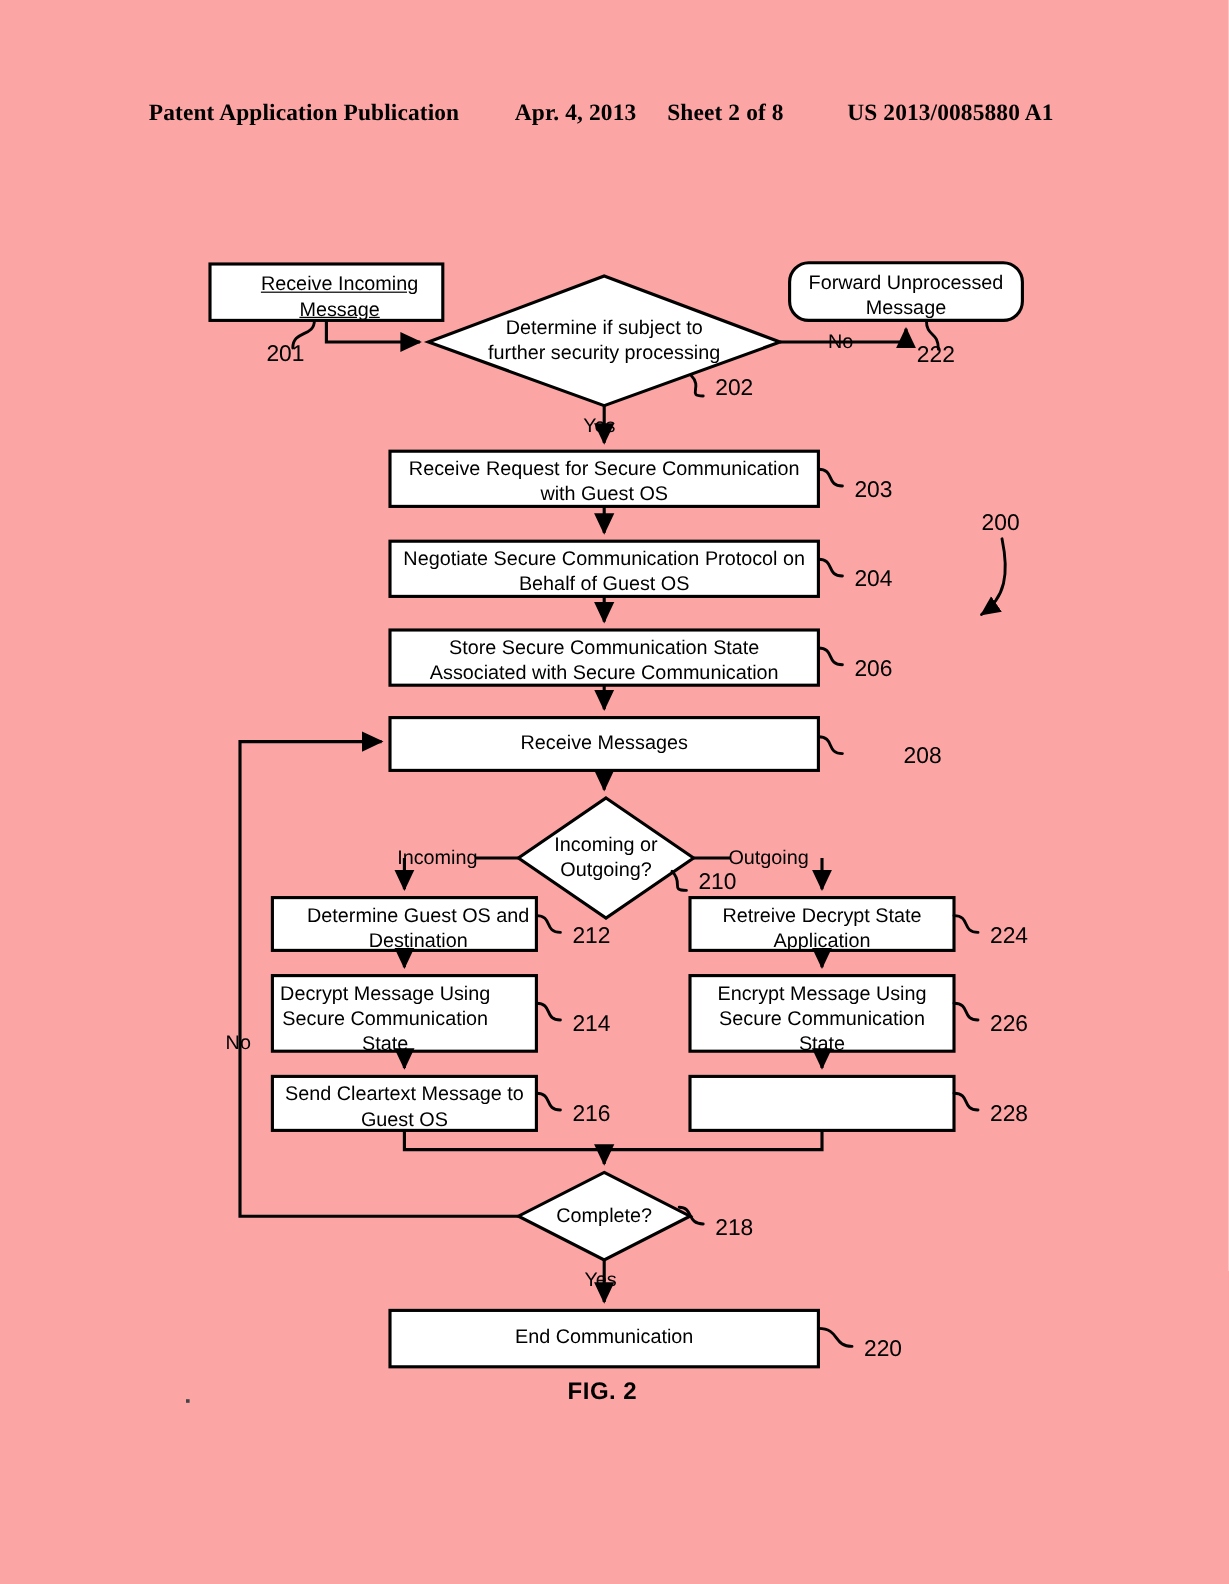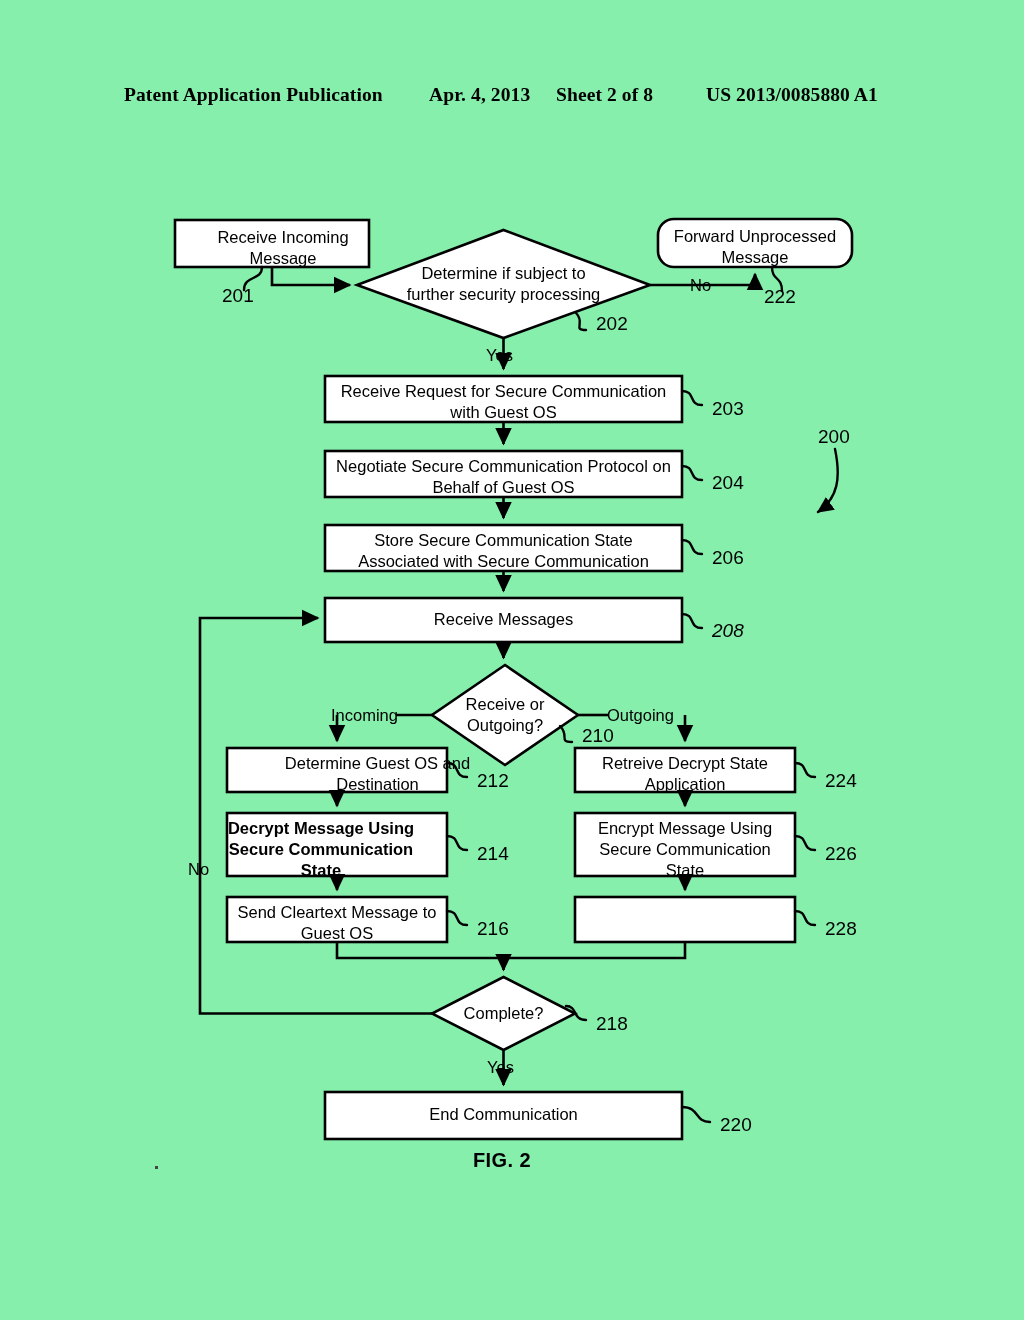--- a/index.html
+++ b/index.html
@@ -4,21 +4,21 @@
 <style>
   html, body {
     margin: 0;
     padding: 0;
     background: #ffffff;
   }
   #page {
     position: relative;
     width: 1024px;
     height: 1320px;
-    background: #86efac;
+    background: #fca5a5;
     overflow: hidden;
     font-family: "Liberation Sans", sans-serif;
     color: #000000;
   }
 
   
   #hdr {
     position: absolute;
     left: 0;
     top: 84px;
@@ -190,21 +190,21 @@
     <path class="lead" d="M447,911 C461,911 453,925 467,925"></path>
     <path class="lead" d="M795,763 C809,763 801,777 815,777"></path>
     <path class="lead" d="M795,836 C809,836 801,850 815,850"></path>
     <path class="lead" d="M795,911 C809,911 801,925 815,925"></path>
     <path class="lead" d="M566,1006 C578,1006 572,1020 586,1020"></path>
     <path class="lead" d="M682,1107 C700,1107 694,1122 710,1122"></path>
 
     <path class="lead" stroke-width="2.8" d="M835,449 C841,478 838,498 818,512" marker-end="url(#arw)"></path>
   </svg>
 
-  <div class="btxt" style="left:175px; top:227px; width:216px;">
+  <div class="btxt" style="left:175px; top:227px; width:216px;text-decoration:underline;">
     <div>Receive Incoming</div>
     <div>Message</div>
   </div>
 
   <div class="btxt" style="left:340px; top:263px; width:327px;">
     <div>Determine if subject to</div>
     <div>further security processing</div>
   </div>
 
   <div class="btxt" style="left:658px; top:226px; width:194px;">
@@ -225,30 +225,30 @@
   <div class="btxt" style="left:325px; top:530px; width:357px;">
     <div>Store Secure Communication State</div>
     <div>Associated with Secure Communication</div>
   </div>
 
   <div class="btxt" style="left:325px; top:609px; width:357px;text-align:center;">
     <div>Receive Messages</div>
   </div>
 
   <div class="btxt" style="left:415px; top:694px; width:180px;">
-    <div>Receive or</div>
+    <div>Incoming or</div>
     <div>Outgoing?</div>
   </div>
 
-  <div class="btxt" style="left:227px; top:753px; width:243px;padding-left:29px;">
+  <div class="btxt" style="left:227px; top:753px; width:243px;">
     <div>Determine Guest OS and</div>
     <div>Destination</div>
   </div>
 
-  <div class="btxt" style="left:227px; top:818px; width:188px;font-weight:bold;">
+  <div class="btxt" style="left:227px; top:818px; width:188px;">
     <div>Decrypt Message Using</div>
     <div>Secure Communication</div>
     <div>State</div>
   </div>
 
   <div class="btxt" style="left:227px; top:902px; width:220px;">
     <div>Send Cleartext Message to</div>
     <div>Guest OS</div>
   </div>
 
@@ -271,21 +271,21 @@
   <div class="btxt" style="left:325px; top:1104px; width:357px;">
     <div>End Communication</div>
   </div>
 
   <div class="reflbl" style="left:222px; top:285px;">201</div>
   <div class="reflbl" style="left:596px; top:313px;">202</div>
   <div class="reflbl" style="left:764px; top:286px;">222</div>
   <div class="reflbl" style="left:712px; top:398px;">203</div>
   <div class="reflbl" style="left:712px; top:472px;">204</div>
   <div class="reflbl" style="left:712px; top:547px;">206</div>
-  <div class="reflbl" style="left:712px; top:620px;font-style:italic;">208</div>
+  <div class="reflbl" style="left:753px; top:620px;">208</div>
   <div class="reflbl" style="left:582px; top:725px;">210</div>
   <div class="reflbl" style="left:477px; top:770px;">212</div>
   <div class="reflbl" style="left:477px; top:843px;">214</div>
   <div class="reflbl" style="left:477px; top:918px;">216</div>
   <div class="reflbl" style="left:825px; top:770px;">224</div>
   <div class="reflbl" style="left:825px; top:843px;">226</div>
   <div class="reflbl" style="left:825px; top:918px;">228</div>
   <div class="reflbl" style="left:596px; top:1013px;">218</div>
   <div class="reflbl" style="left:720px; top:1114px;">220</div>
   <div class="reflbl" style="left:818px; top:426px;">200</div>

